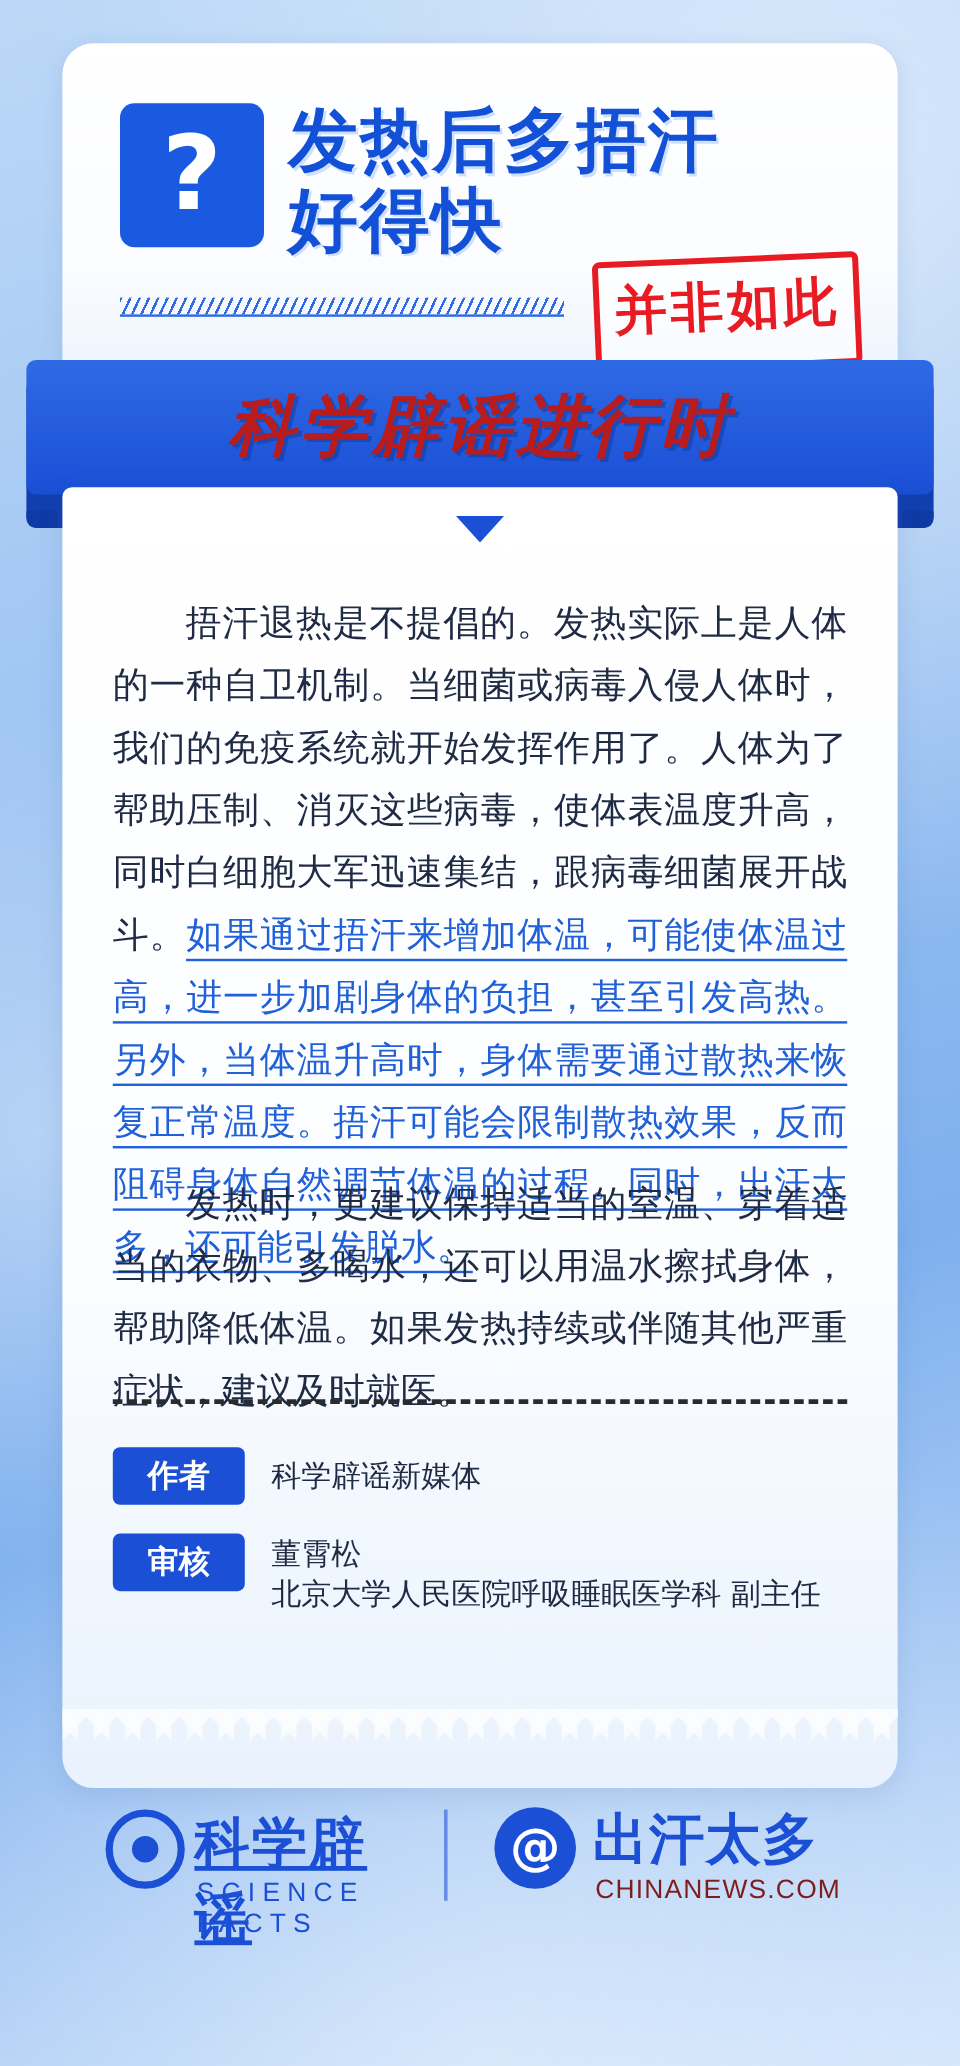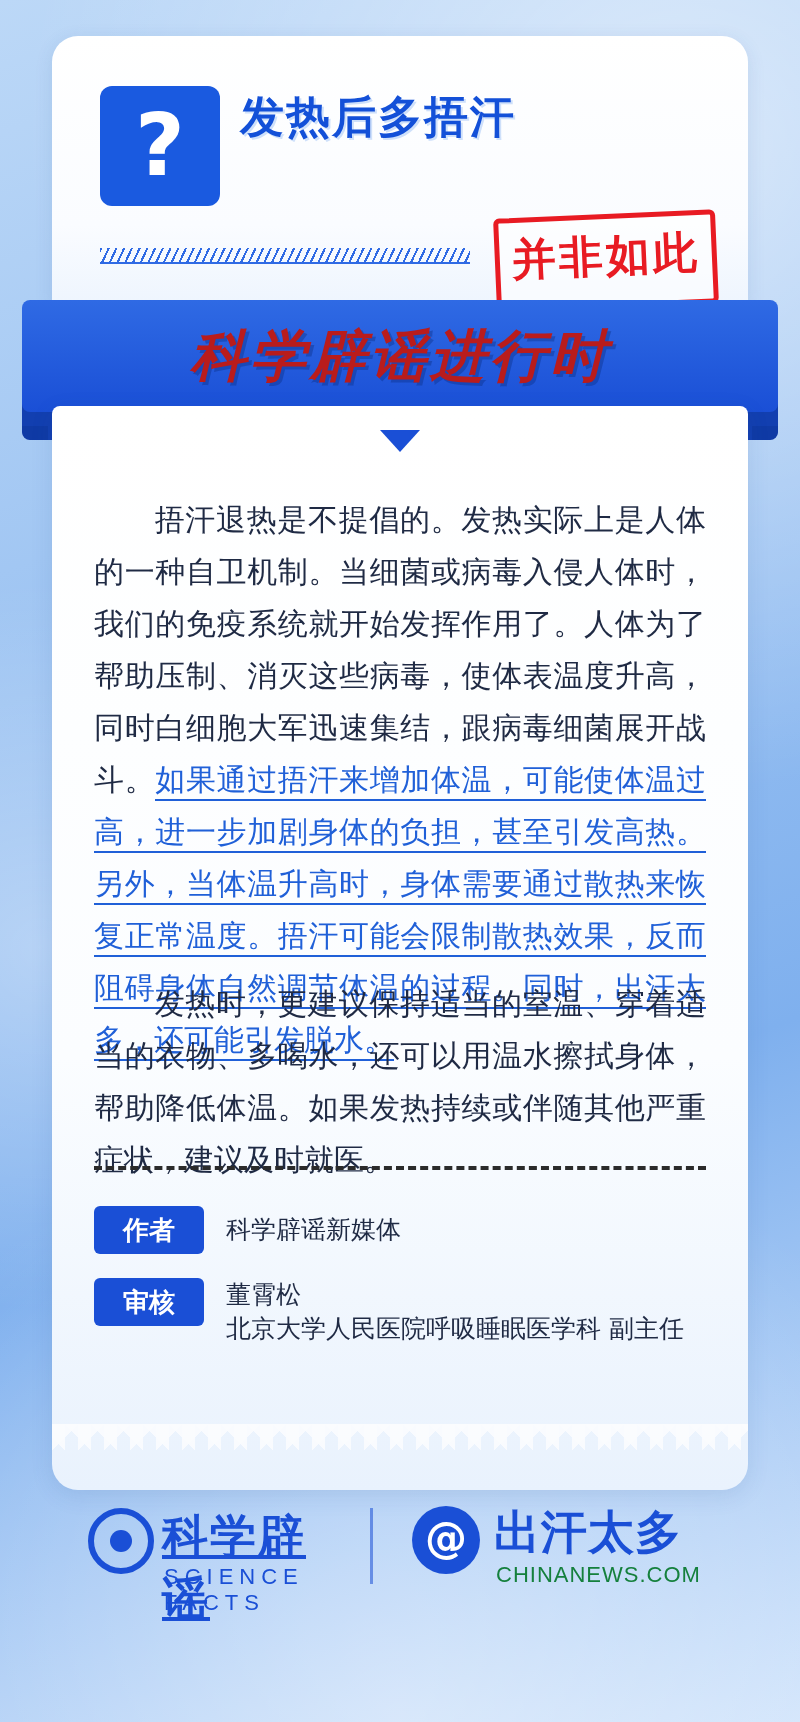--- a/index.html
+++ b/index.html
@@ -53,21 +53,21 @@
     text-align: center;
     font-family: "DejaVu Sans", sans-serif;
   }
 
   .headline {
     position: absolute;
     left: 188px;
     top: 48px;
     width: 470px;
     color: #1350d8;
-    font-size: 44px;
+    font-size: 58px;
     font-weight: bold;
     line-height: 66px;
     letter-spacing: 2px;
     font-family: "DejaVu Sans", sans-serif;
     text-shadow: 2px 2px 0 rgba(120,170,240,0.35);
   }
 
   .hatch-rule {
     position: absolute;
     left: 48px;
@@ -330,33 +330,34 @@
     font-weight: bold;
     color: #1a4fd6;
     letter-spacing: 1px;
     font-family: "DejaVu Sans", sans-serif;
   }
   .logo-right .en {
     position: absolute;
     left: 84px; top: 62px;
     font-size: 22px;
     letter-spacing: 1px;
-    color: #15803d;
+    color: #7f1d1d;
     font-family: "Liberation Sans", sans-serif;
   }
 </style>
 </head>
 <body>
 
 <div class="bg-glow"></div>
 
 <div class="top-card">
   <div class="qmark-box">?</div>
   <div class="headline">
     <div>发热后多捂汗</div>
+    <div>好得快</div>
   </div>
   <div class="hatch-rule"></div>
   <div class="stamp">并非如此</div>
 </div>
 
 <div class="banner-wrap">
   <div class="banner-shadow"></div>
   <div class="banner"></div>
   <div class="banner-text">科学辟谣进行时</div>
   <div class="banner-notch-left"></div>

